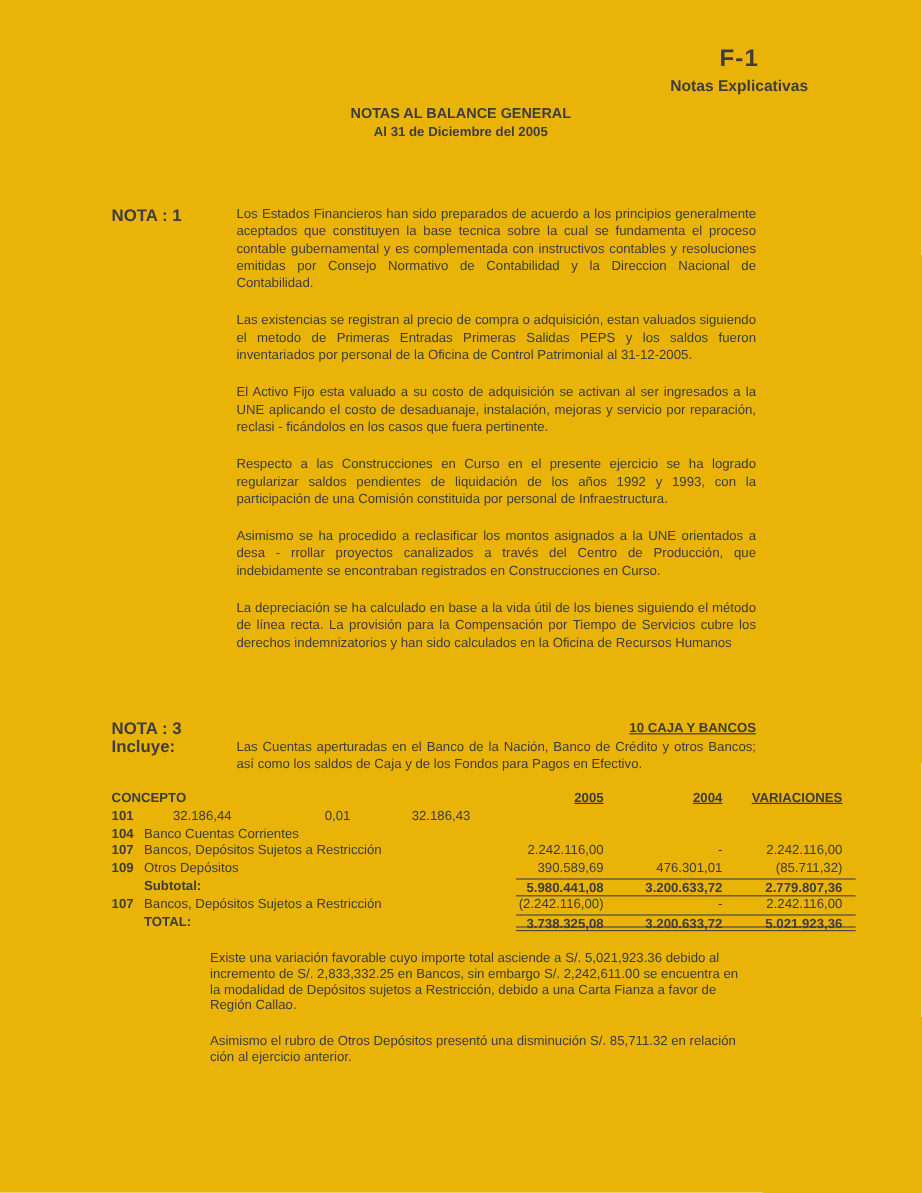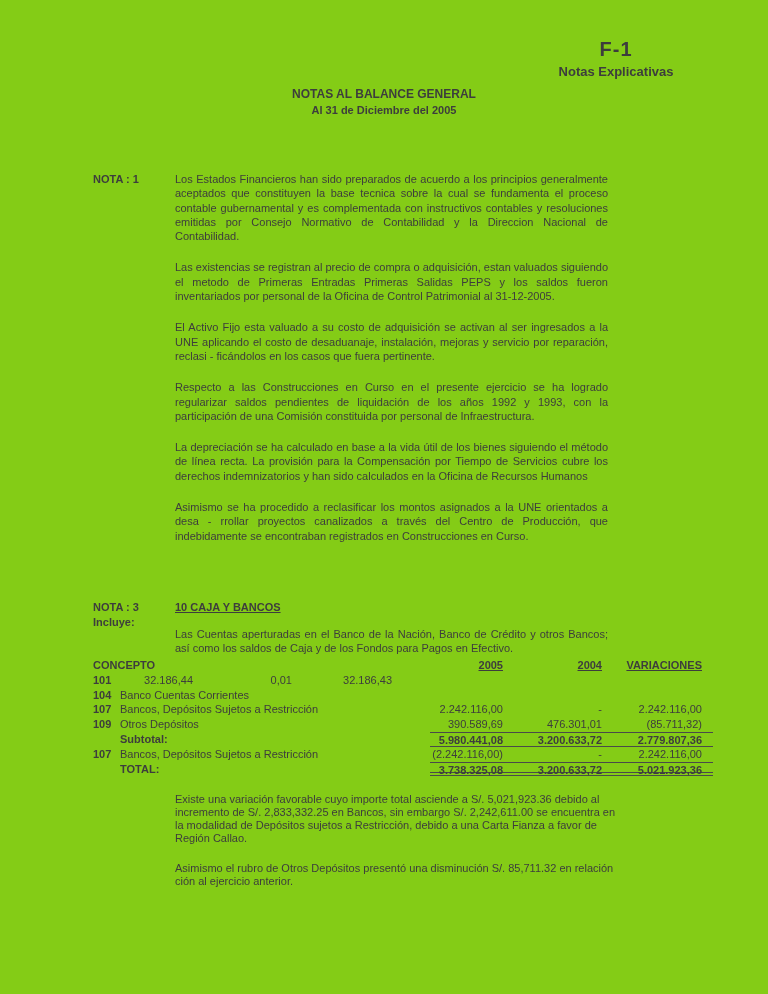--- a/index.html
+++ b/index.html
@@ -1,21 +1,21 @@
 <!DOCTYPE html>
 <html><head>
 <meta charset="utf-8">
 <style>
   * { box-sizing: border-box; }
   html, body { margin: 0; padding: 0; background: #ffffff; }
   .page {
     position: relative;
     width: 768px;
     height: 994px;
-    background: #84cc16;
+    background: #eab308;
     font-family: "Liberation Sans", "DejaVu Sans", sans-serif;
     color: #3d3d3d;
     overflow: hidden;
     text-decoration: underline;
   }
   
   .corner-header {
     position: absolute;
     top: 38px;
     left: 550px;
@@ -32,30 +32,30 @@
     width: 100%;
     text-align: center;
     font-weight: bold;
   }
   .title-l1 { font-size: 12px; }
   .title-l2 { font-size: 11px; margin-top: 3px; }
   
   .note { position: absolute; left: 93px; display: flex; align-items: flex-start; }
   .nota1 { top: 172px; }
   .nota3 { top: 600px; }
-  .note-label-col { width: 82px; flex-shrink: 0; font-size: 11px; font-weight: bold; line-height: 14.5px; }
+  .note-label-col { width: 104px; flex-shrink: 0; font-size: 14px; font-weight: bold; line-height: 14.5px; }
   .note-body { width: 433px; font-size: 11px; line-height: 14.3px; text-align: justify; }
   .note-body p { margin: 0 0 17px 0; }
   .note-body p:last-child { margin-bottom: 0; }
   .caja-heading {
     font-weight: bold;
     text-decoration: underline;
-    text-align: left;
+    text-align: right;
     line-height: 14.5px;
-    margin-bottom: 12px;
+    margin-bottom: 1px;
   }
   
   .fin-table { position: absolute; left: 93px; top: 658px; width: 620px; font-size: 11px; }
   .trow { display: flex; height: 14.8px; line-height: 14.8px; white-space: nowrap; }
   .t-code { width: 27px; font-weight: bold; }
   .t-label { flex: 1; overflow: hidden; }
   .t-concept { flex: 1; font-weight: bold; }
   .nums { display: flex; width: 283px; padding-right: 11px; flex-shrink: 0; }
   .n-2005 { width: 73px; text-align: right; }
   .n-2004 { width: 99px; text-align: right; }
@@ -92,22 +92,22 @@
     <div class="title-l2">Al 31 de Diciembre del 2005</div>
   </div>
 
   <div class="note nota1">
     <div class="note-label-col">NOTA : 1</div>
     <div class="note-body">
       <p>Los Estados Financieros han sido preparados de acuerdo a los principios generalmente aceptados que constituyen la base tecnica sobre la cual se fundamenta el proceso contable gubernamental y es complementada con instructivos contables y resoluciones emitidas por Consejo Normativo de Contabilidad y la Direccion Nacional de Contabilidad.</p>
       <p>Las existencias se registran al precio de compra o adquisición, estan valuados siguiendo el metodo de Primeras Entradas Primeras Salidas PEPS y los saldos fueron inventariados por personal de la Oficina de Control Patrimonial al 31-12-2005.</p>
       <p>El Activo Fijo esta valuado a su costo de adquisición se activan al ser ingresados a la UNE aplicando el costo de desaduanaje, instalación, mejoras y servicio por reparación, reclasi - ficándolos en los casos que fuera pertinente.</p>
       <p>Respecto a las Construcciones en Curso en el presente ejercicio se ha logrado regularizar saldos pendientes de liquidación de los años 1992 y 1993, con la participación de una Comisión constituida por personal de Infraestructura.</p>
+      <p>Asimismo se ha procedido a reclasificar los montos asignados a la UNE orientados a desa - rrollar proyectos canalizados a través del Centro de Producción, que indebidamente se encontraban registrados en Construcciones en Curso.</p>
       <p>La depreciación se ha calculado en base a la vida útil de los bienes siguiendo el método de línea recta. La provisión para la Compensación por Tiempo de Servicios cubre los derechos indemnizatorios y han sido calculados en la Oficina de Recursos Humanos</p>
-      <p>Asimismo se ha procedido a reclasificar los montos asignados a la UNE orientados a desa - rrollar proyectos canalizados a través del Centro de Producción, que indebidamente se encontraban registrados en Construcciones en Curso.</p>
     </div>
   </div>
 
   <div class="note nota3">
     <div class="note-label-col">
       <div>NOTA : 3</div>
       <div>Incluye:</div>
     </div>
     <div class="note-body">
       <div class="caja-heading">10 CAJA Y BANCOS</div>

